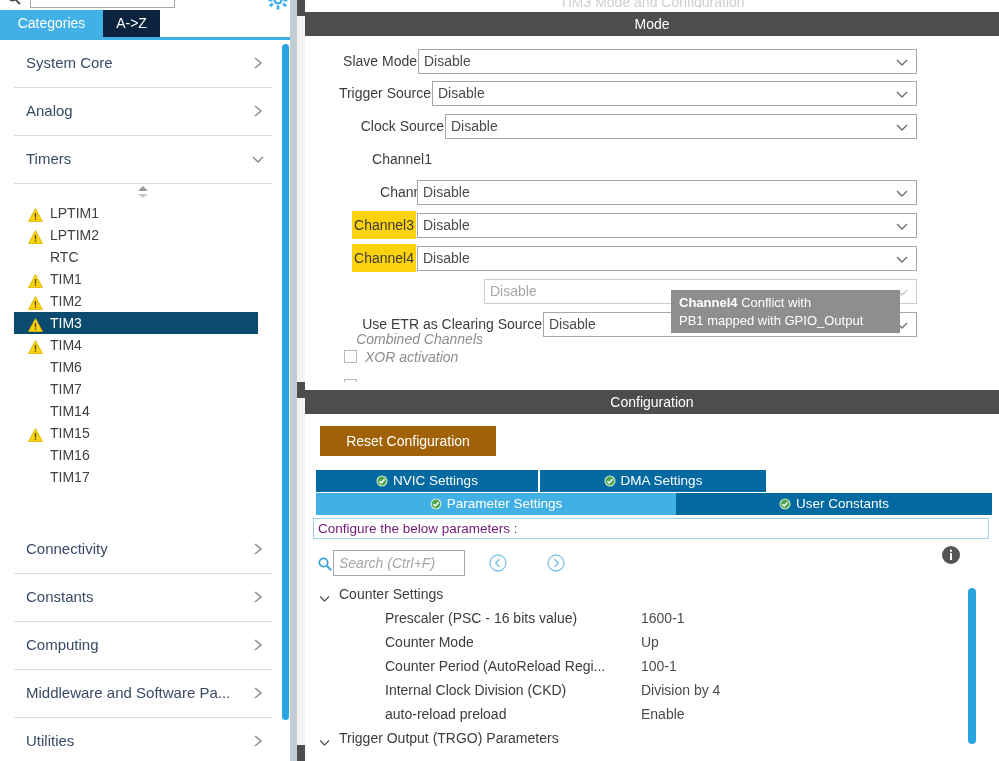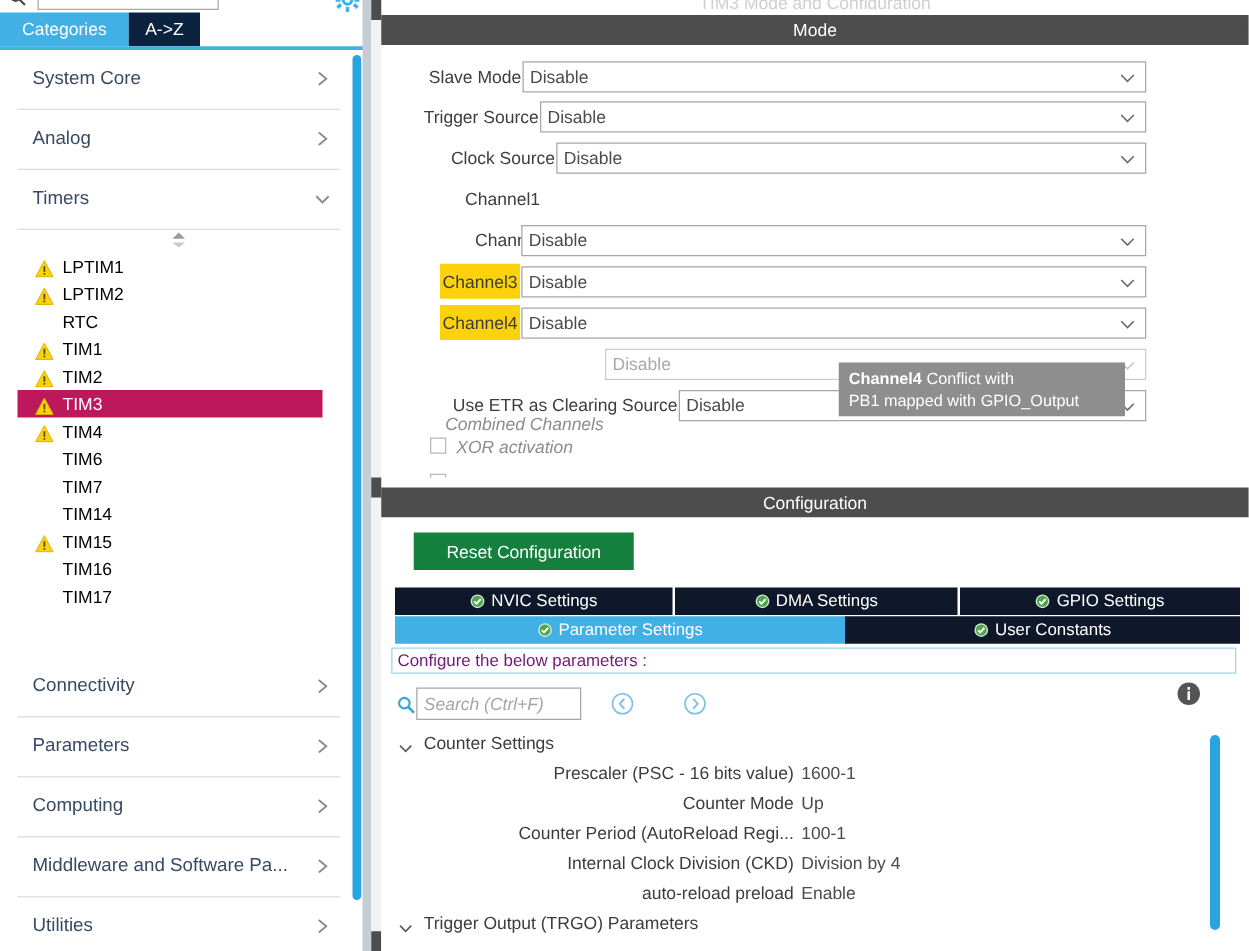--- a/index.html
+++ b/index.html
@@ -28,22 +28,22 @@
   #catlist{position:absolute;left:0;top:40px;width:296px;height:721px;overflow:hidden;background:#fff;}
   .cat-row{position:relative;height:48px;box-sizing:border-box;border-bottom:1px solid #dcdcdc;margin:0 14px 0 14px;width:258px;}
   .cat-row .cname{position:absolute;left:12px;top:14px;font-size:15px;color:#384a66;}
   .chev{position:absolute;right:6px;top:13px;width:16px;height:20px;color:#8a8a8a;}
   .chev svg{display:block;}
 
   .collapse-handle{position:relative;width:258px;height:18px;margin:0 14px;}
   .collapse-handle svg{position:absolute;left:50%;margin-left:-7px;top:0;}
 
   #timerlist{position:relative;margin:0 0 0 14px;width:258px;}
-  .t-row{position:relative;height:22px;line-height:22px;padding-left:36px;font-size:14px;color:#000000;box-sizing:border-box;}
-  .t-row.sel{background:#be185d;color:#ffffff;width:244px;}
+  .t-row{position:relative;height:22px;line-height:22px;padding-left:36px;font-size:14px;color:#404040;box-sizing:border-box;}
+  .t-row.sel{background:#0c4a6e;color:#ffffff;width:244px;}
   .t-warn{position:absolute;left:14px;top:4px;width:15px;height:14px;}
   .t-spacer{height:38px;}
 
   
   #sb-scroll-track{position:absolute;left:281px;top:41px;width:9px;height:715px;background:#ffffff;}
   #sb-scroll-thumb{position:absolute;left:282px;top:44px;width:7px;height:676px;background:#2aa4e0;border-radius:4px;}
   #sb-gutter{position:absolute;left:290px;top:0;width:7px;height:761px;background:#c3cdd6;}
   #splitter{position:absolute;left:297px;top:0;width:8px;height:761px;background:#f2f2f2;}
   #split-top{position:absolute;left:297px;top:0;width:8px;height:16px;background:#4d4d4d;}
   #split-mid{position:absolute;left:297px;top:382px;width:8px;height:16px;background:#4d4d4d;}
@@ -69,42 +69,42 @@
   .ckbox{position:absolute;left:0;top:3px;width:13px;height:13px;border:1px solid #b8b8b8;background:#fff;box-sizing:border-box;}
   .cklabel{position:absolute;left:21px;top:0;height:20px;line-height:20px;font-size:14px;color:#8d8d8d;font-style:italic;}
 
   #tooltip{position:absolute;left:671px;top:290px;width:229px;height:43px;background:#8e8e8e;color:#ffffff;font-size:13px;padding:4px 8px;box-sizing:border-box;line-height:18px;}
   #tooltip b{color:#ffffff;font-weight:bold;}
 
   
   #cfg-hdr{position:absolute;left:305px;top:390px;width:694px;height:24px;background:#4d4d4d;color:#ffffff;font-size:14px;text-align:center;line-height:24px;}
   #cfg-body{position:absolute;left:305px;top:414px;width:694px;height:347px;background:#ffffff;overflow:hidden;}
 
-  #reset-btn{position:absolute;left:26px;top:12px;width:176px;height:30px;background:#15803d;color:#ffffff;font-size:14px;text-align:center;line-height:30px;border:none;}
+  #reset-btn{position:absolute;left:15px;top:12px;width:176px;height:30px;background:#a16207;color:#ffffff;font-size:14px;text-align:center;line-height:30px;border:none;}
 
   .tabs-row{position:absolute;left:11px;height:22px;}
-  .ctab{position:absolute;top:0;height:22px;line-height:22px;text-align:center;font-size:13.5px;background:#0f172a;color:#ffffff;}
+  .ctab{position:absolute;top:0;height:22px;line-height:22px;text-align:center;font-size:13.5px;background:#0369a1;color:#ffffff;}
   .ctab.active{background:#41b0e4;color:#ffffff;}
   .ctab .ok{display:inline-block;width:12px;height:12px;vertical-align:-2px;margin-right:5px;}
 
   #cfg-note{position:absolute;left:8px;top:104px;width:676px;height:21px;border:1px solid #9fd3ee;box-sizing:border-box;background:#ffffff;}
   #cfg-note span{position:absolute;left:4px;top:1px;line-height:18px;font-size:13.5px;color:#701a75;}
 
   #psearch-mag{position:absolute;left:12px;top:142px;width:16px;height:16px;color:#3aa3d8;}
   #psearch{position:absolute;left:28px;top:136px;width:132px;height:26px;border:1px solid #a6a6a6;background:#fff;box-sizing:border-box;}
   #psearch .ph{position:absolute;left:5px;top:0;line-height:24px;font-size:14px;color:#a6a6a6;font-style:italic;}
   .navbtn{position:absolute;top:140px;width:18px;height:18px;}
   #navprev{left:184px;}
   #navnext{left:242px;}
   #info-icon{position:absolute;left:941px;top:545px;width:20px;height:20px;}
 
   #ptree{position:absolute;left:0;top:168px;width:694px;height:180px;overflow:hidden;}
   .grp{position:relative;height:24px;line-height:24px;font-size:14px;color:#3c3c3c;padding-left:34px;}
   .grp .gtw{position:absolute;left:13px;top:6px;width:13px;height:13px;color:#5a5a5a;}
-  .prow{position:relative;height:24px;line-height:24px;font-size:14px;text-align:right;}
+  .prow{position:relative;height:24px;line-height:24px;font-size:14px;}
   .pname{position:absolute;left:80px;top:0;width:250px;white-space:nowrap;overflow:hidden;color:#3c3c3c;}
   .pval{position:absolute;left:336px;top:0;color:#4b4b4b;}
   #ptree-thumb{position:absolute;left:968px;top:588px;width:8px;height:156px;background:#2aa4e0;border-radius:4px;}
 </style>
 </head>
 <body>
 
 <div id="root">
 
   <div id="sidebar">
@@ -256,21 +256,21 @@
 
       <div class="cat-row">
         <span class="cname">Connectivity</span>
         <span class="chev">
           <svg viewBox="0 0 16 20" width="16" height="20">
               <polyline points="5,5 11,10 5,15" fill="none" stroke="#8a8a8a" stroke-width="1.5"></polyline>
             </svg>
         </span>
       </div>
       <div class="cat-row">
-        <span class="cname">Parameters</span>
+        <span class="cname">Constants</span>
         <span class="chev">
           <svg viewBox="0 0 16 20" width="16" height="20">
               <polyline points="5,5 11,10 5,15" fill="none" stroke="#8a8a8a" stroke-width="1.5"></polyline>
             </svg>
         </span>
       </div>
       <div class="cat-row">
         <span class="cname">Computing</span>
         <span class="chev">
           <svg viewBox="0 0 16 20" width="16" height="20">
@@ -431,27 +431,20 @@
               <polyline points="3.4,6.2 5.2,8 8.6,4.2" fill="none" stroke="#ffffff" stroke-width="1.5"></polyline>
             </svg></span><span>NVIC Settings</span>
       </div>
       <div class="ctab" style="left:224px;width:226px;">
         <span class="ok"><svg viewBox="0 0 12 12" width="12" height="12">
               <circle cx="6" cy="6" r="5.5" fill="#cfe8cf"></circle>
               <circle cx="6" cy="6" r="4.4" fill="#4fa64f"></circle>
               <polyline points="3.4,6.2 5.2,8 8.6,4.2" fill="none" stroke="#ffffff" stroke-width="1.5"></polyline>
             </svg></span><span>DMA Settings</span>
       </div>
-      <div class="ctab" style="left:452px;width:224px;">
-        <span class="ok"><svg viewBox="0 0 12 12" width="12" height="12">
-              <circle cx="6" cy="6" r="5.5" fill="#cfe8cf"></circle>
-              <circle cx="6" cy="6" r="4.4" fill="#4fa64f"></circle>
-              <polyline points="3.4,6.2 5.2,8 8.6,4.2" fill="none" stroke="#ffffff" stroke-width="1.5"></polyline>
-            </svg></span><span>GPIO Settings</span>
-      </div>
     </div>
 
     <div class="tabs-row" style="top:79px;width:669px;">
       <div class="ctab active" style="left:0;width:360px;">
         <span class="ok"><svg viewBox="0 0 12 12" width="12" height="12">
               <circle cx="6" cy="6" r="5.5" fill="#d8eed8"></circle>
               <circle cx="6" cy="6" r="4.4" fill="#4fa64f"></circle>
               <polyline points="3.4,6.2 5.2,8 8.6,4.2" fill="none" stroke="#ffffff" stroke-width="1.5"></polyline>
             </svg></span><span>Parameter Settings</span>
       </div>

